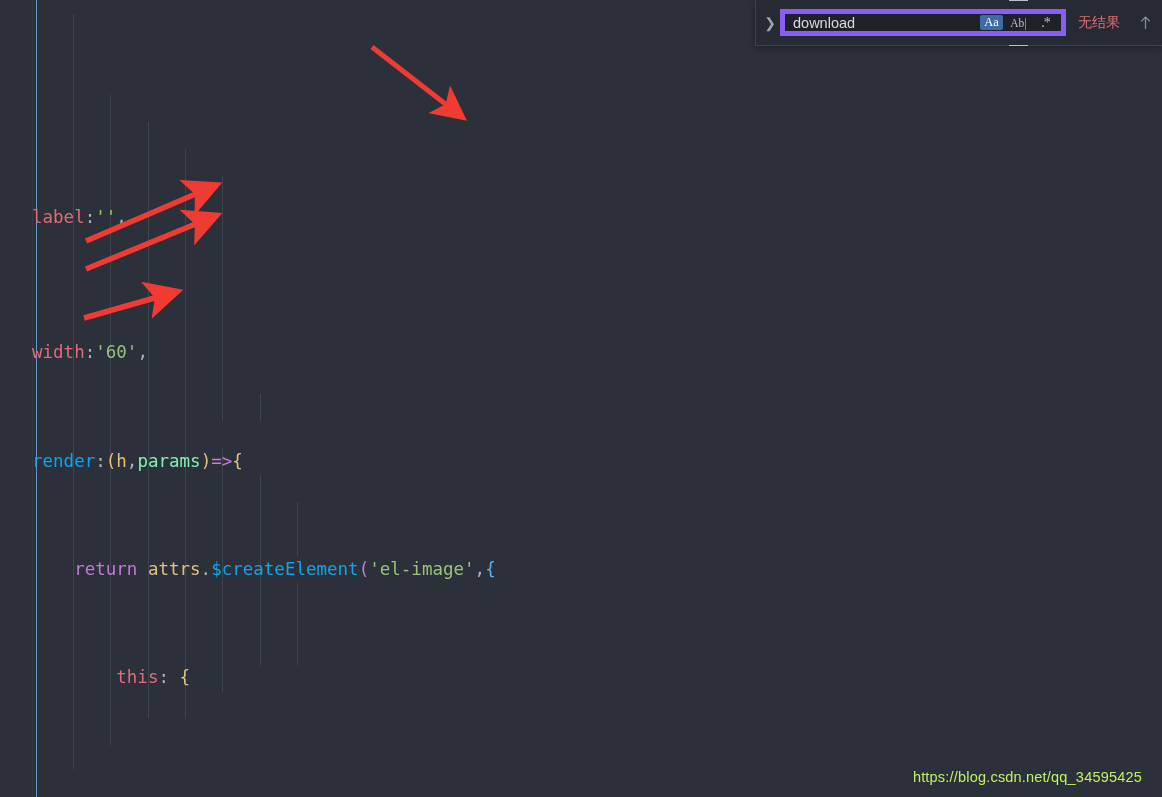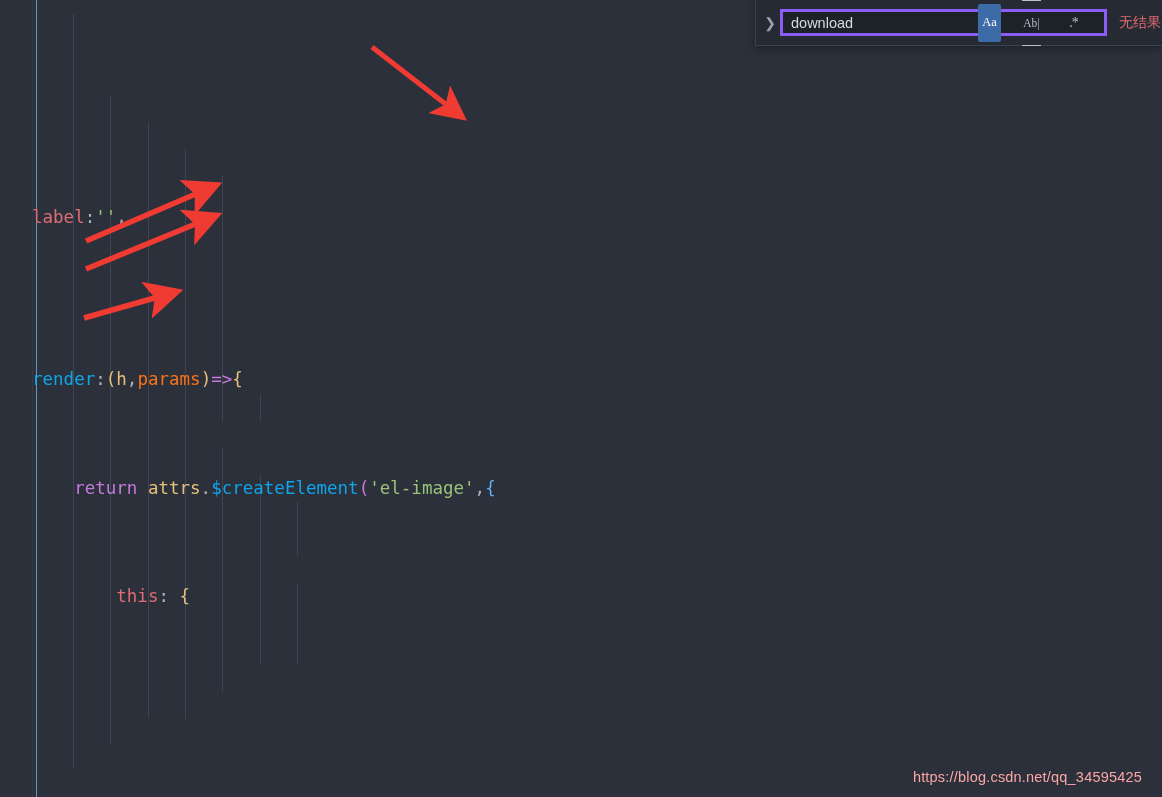--- a/index.html
+++ b/index.html
@@ -57,21 +57,21 @@
     background: #3e4451;
   }
   .guide.active { background: #6b96c4; }
 
   
   .k   { color: #c678dd; text-align: right; }  
   .key { color: #e06c75; }  
   .str { color: #98c379; }  
   .fn  { color: #0ea5e9; }  
   .var { color: #e5c07b; }  
-  .prop{ color: #f97316; }
+  .prop{ color: #86efac; }
   .b1  { color: #e5c07b; }  
   .b2  { color: #c678dd; }  
   .b3  { color: #61afef; }
   .def { color: #abb2bf; }
 
   
   #find-widget {
     position: absolute;
     right: 0; top: 0;
     width: 407px; height: 46px;
@@ -91,44 +91,44 @@
     display: flex; align-items: center; justify-content: center;
     color: #9aa3b0;
     font-size: 14px;
     cursor: pointer;
     flex: 0 0 20px;
   }
   #find-input-wrap {
     flex: 1 1 auto;
     height: 27px;
     background: #1d2128;
-    border: 3px solid #8b5cf6;
+    border: 5px solid #8b5cf6;
     display: flex;
     align-items: center;
     margin-right: 6px;
     padding-left: 8px;
   }
   #find-input {
     flex: 1 1 auto;
     background: transparent;
     border: none;
     outline: none;
     color: #d7dae0;
     font-size: 14.5px;
     font-family: "Liberation Sans", sans-serif;
     height: 100%;
     padding: 0;
   }
   .find-opt {
-    width: 23px; height: 38px;
+    width: 23px; height: 15px;
     display: flex; align-items: center; justify-content: center;
     font-size: 12.5px;
     color: #b9c0cc;
     cursor: pointer;
-    margin-right: 19px;
+    margin-right: 4px;
     border-radius: 2px;
     font-family: "Liberation Serif", serif;
     flex: 0 0 23px;
   }
   .find-opt.on {
     background: #3d6ba5;
     color: #ffffff;
   }
   .find-opt .boxed {
     border: 1px solid #b9c0cc;
@@ -164,21 +164,21 @@
     left: 0; top: 0;
     width: 1162px; height: 797px;
     pointer-events: none;
     z-index: 40;
   }
 
   
   #watermark {
     position: absolute;
     right: 20px; bottom: 12px;
-    color: #fca5a5;
+    color: #bef264;
     font-size: 14.5px;
     font-family: "Liberation Sans", sans-serif;
     z-index: 30;
     letter-spacing: .2px;
   }
 </style>
 </head>
 <body>
 
 <div id="editor">
@@ -200,20 +200,21 @@
   <div id="code">
 
     
     <div class="code-line" style="height:14px; overflow:hidden;">
       
     </div>
 
     <div class="code-line"><span class="key">label</span><span class="def">:</span><span class="str">''</span><span class="def">,</span></div>
 
 
+    <div class="code-line"><span class="key">width</span><span class="def">:</span><span class="str">'60'</span><span class="def">,</span></div>
 
     <div class="code-line"><span class="fn">render</span><span class="def">:</span><span class="b1">(</span><span class="var">h</span><span class="def">,</span><span class="prop">params</span><span class="b1">)</span><span class="b2">=&gt;</span><span class="b1">{</span></div>
 
     <div class="code-line">    <span class="k">return</span> <span class="var">attrs</span><span class="def">.</span><span class="fn">$createElement</span><span class="b2">(</span><span class="str">'el-image'</span><span class="def">,</span><span class="b3">{</span></div>
 
     <div class="code-line">        <span class="key">this</span><span class="def">: </span><span class="b1">{</span></div>
 
     
 
     

